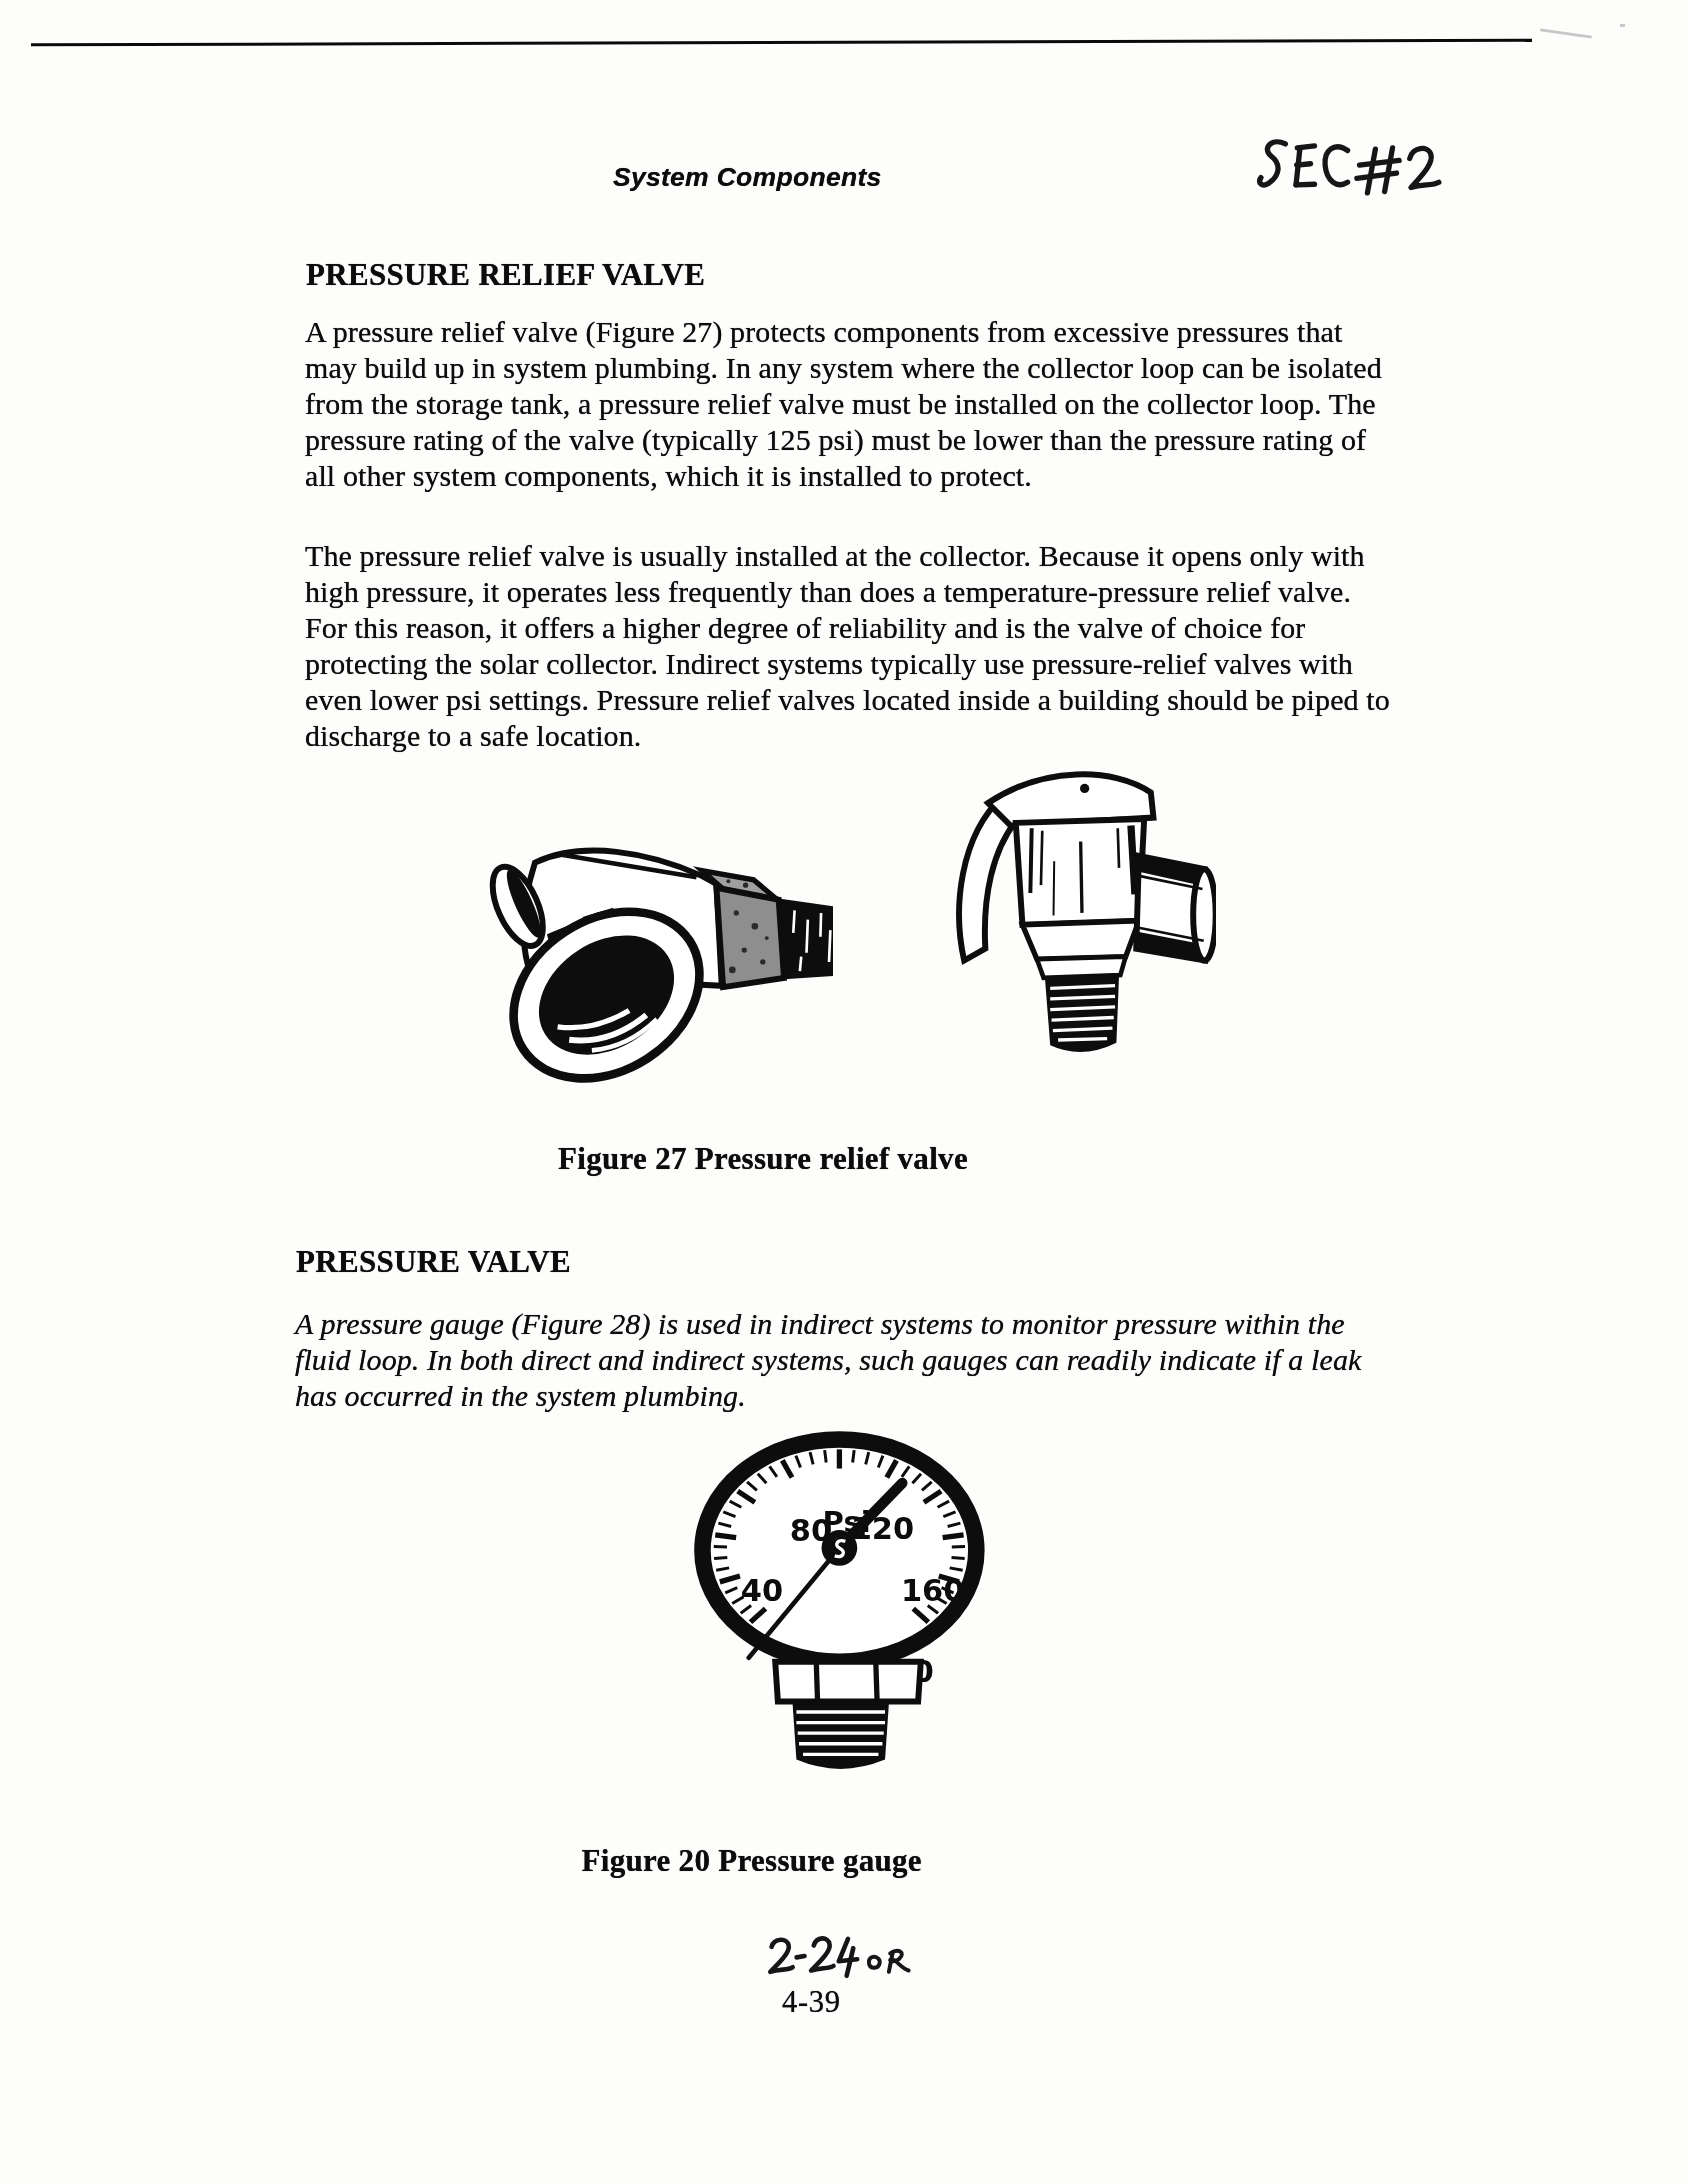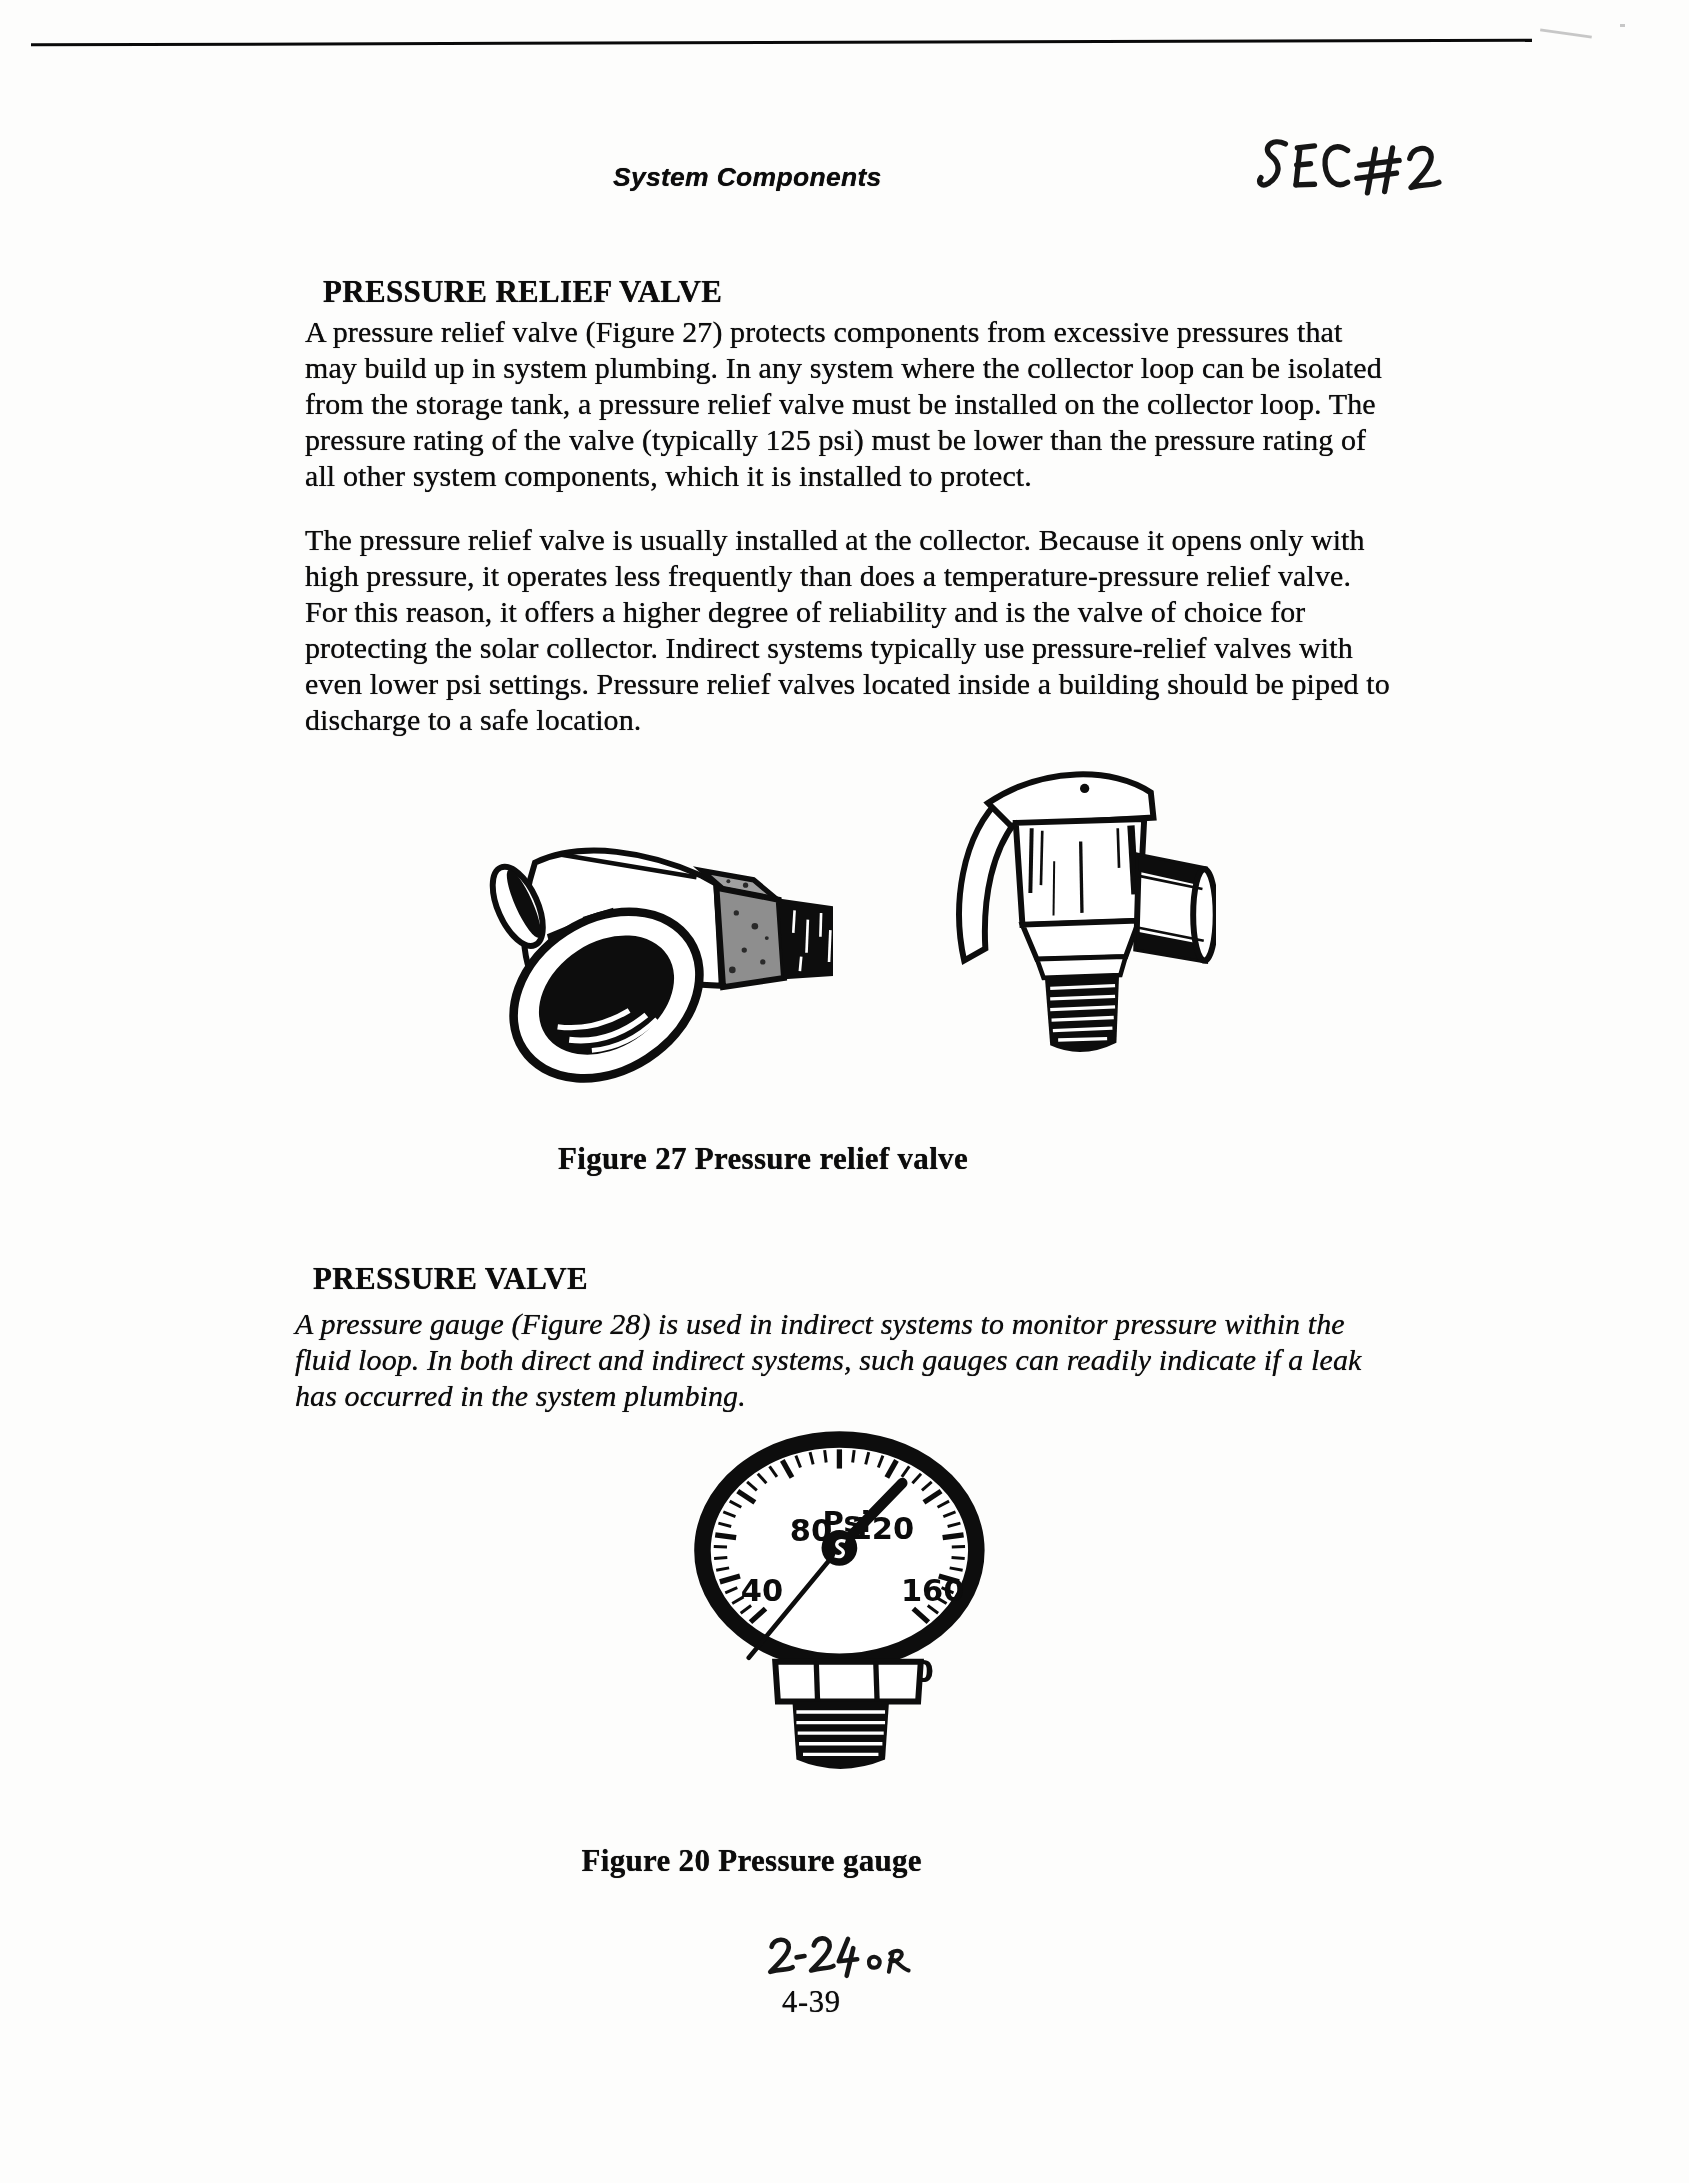--- a/index.html
+++ b/index.html
@@ -10,21 +10,21 @@
   }
   .abs{position:absolute;}
   .ink{text-shadow:0 0 0.7px rgba(0,0,0,.85);}
   .rule{background:#0a0a0a;}
   .running-head{
     font-family:"Liberation Sans", sans-serif;
     font-style:italic;font-weight:bold;font-size:26.5px;
     letter-spacing:0.3px;
   }
   h2.doc-heading{
-    font-size:31px;font-weight:bold;margin:18px;letter-spacing:0.3px;
+    font-size:31px;font-weight:bold;margin:1px;letter-spacing:0.3px;
   }
   .para{
     font-size:30px;line-height:36px;white-space:pre;letter-spacing:0.1px;
   }
   .fig-caption{
     width:1514px;text-align:center;font-size:31px;font-weight:bold;letter-spacing:0.3px;
   }
   .page-num{
     font-size:30.5px;letter-spacing:0.7px;
   }
@@ -58,21 +58,21 @@
 </svg>
 
 <h2 class="abs doc-heading ink" style="left:305px;top:256px;">PRESSURE RELIEF VALVE</h2>
 
 <div class="abs para ink" style="left:305px;top:314px;">A pressure relief valve (Figure 27) protects components from excessive pressures that
 may build up in system plumbing. In any system where the collector loop can be isolated
 from the storage tank, a pressure relief valve must be installed on the collector loop. The
 pressure rating of the valve (typically 125 psi) must be lower than the pressure rating of
 all other system components, which it is installed to protect.</div>
 
-<div class="abs para ink" style="left:305px;top:522px;">The pressure relief valve is usually installed at the collector. Because it opens only with
+<div class="abs para ink" style="left:305px;top:538px;">The pressure relief valve is usually installed at the collector. Because it opens only with
 high pressure, it operates less frequently than does a temperature-pressure relief valve.
 For this reason, it offers a higher degree of reliability and is the valve of choice for
 protecting the solar collector. Indirect systems typically use pressure-relief valves with
 even lower psi settings. Pressure relief valves located inside a building should be piped to
 discharge to a safe location.</div>
 
 <svg class="abs" style="left:482px;top:820px;" width="351" height="272" viewBox="0 0 530 410">
   <path d="M80,64 C152,30 252,48 332,84 L354,96 L362,250 L244,244 C212,300 122,316 86,258 C54,206 58,132 80,64 Z" fill="#ffffff" stroke="#0d0d0d" stroke-width="9"></path>
   <path d="M120,52 L324,86" stroke="#0d0d0d" stroke-width="7" fill="none"></path>
   <g transform="rotate(-24 54 130)">

